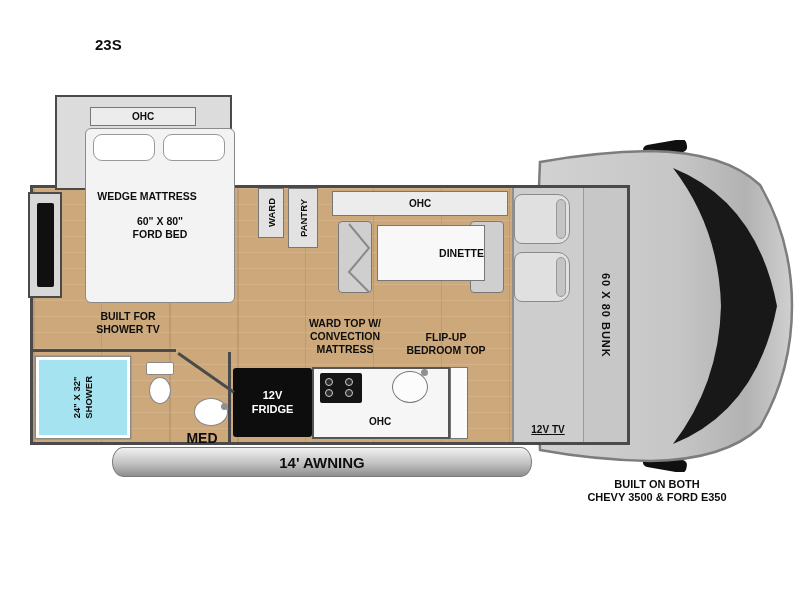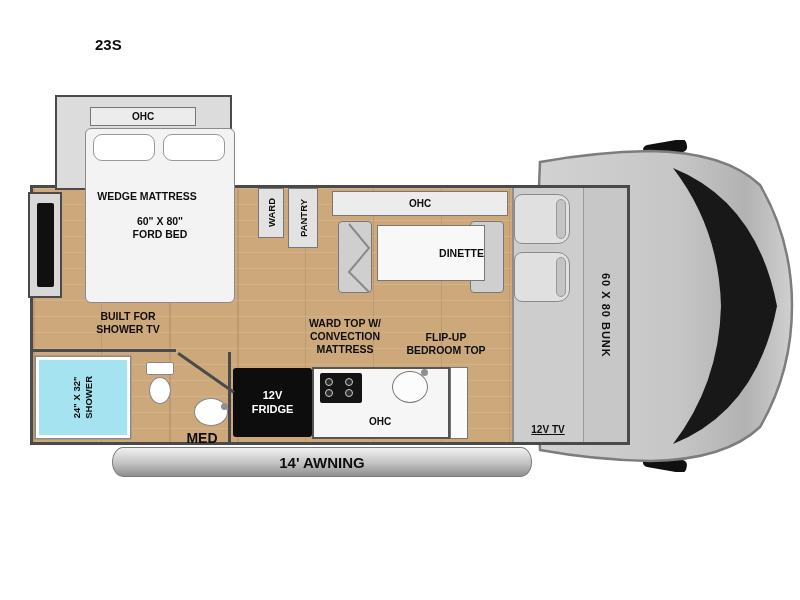--- a/index.html
+++ b/index.html
@@ -208,13 +208,15 @@
 <div id="bsink" class="abs"></div>
 <div id="bfaucet" class="fdot"></div>
 <div id="medlbl" class="lbl">MED</div>
 
 <div id="awning" class="abs">
   <span>14' AWNING</span>
 </div>
 
 <div id="tvlbl" class="lbl">12V TV</div>
 <div id="builtlbl" class="lbl">
+  <span class="line">BUILT ON BOTH</span>
+  <span class="line">CHEVY 3500 &amp; FORD E350</span>
 </div>
 
 </body></html>

